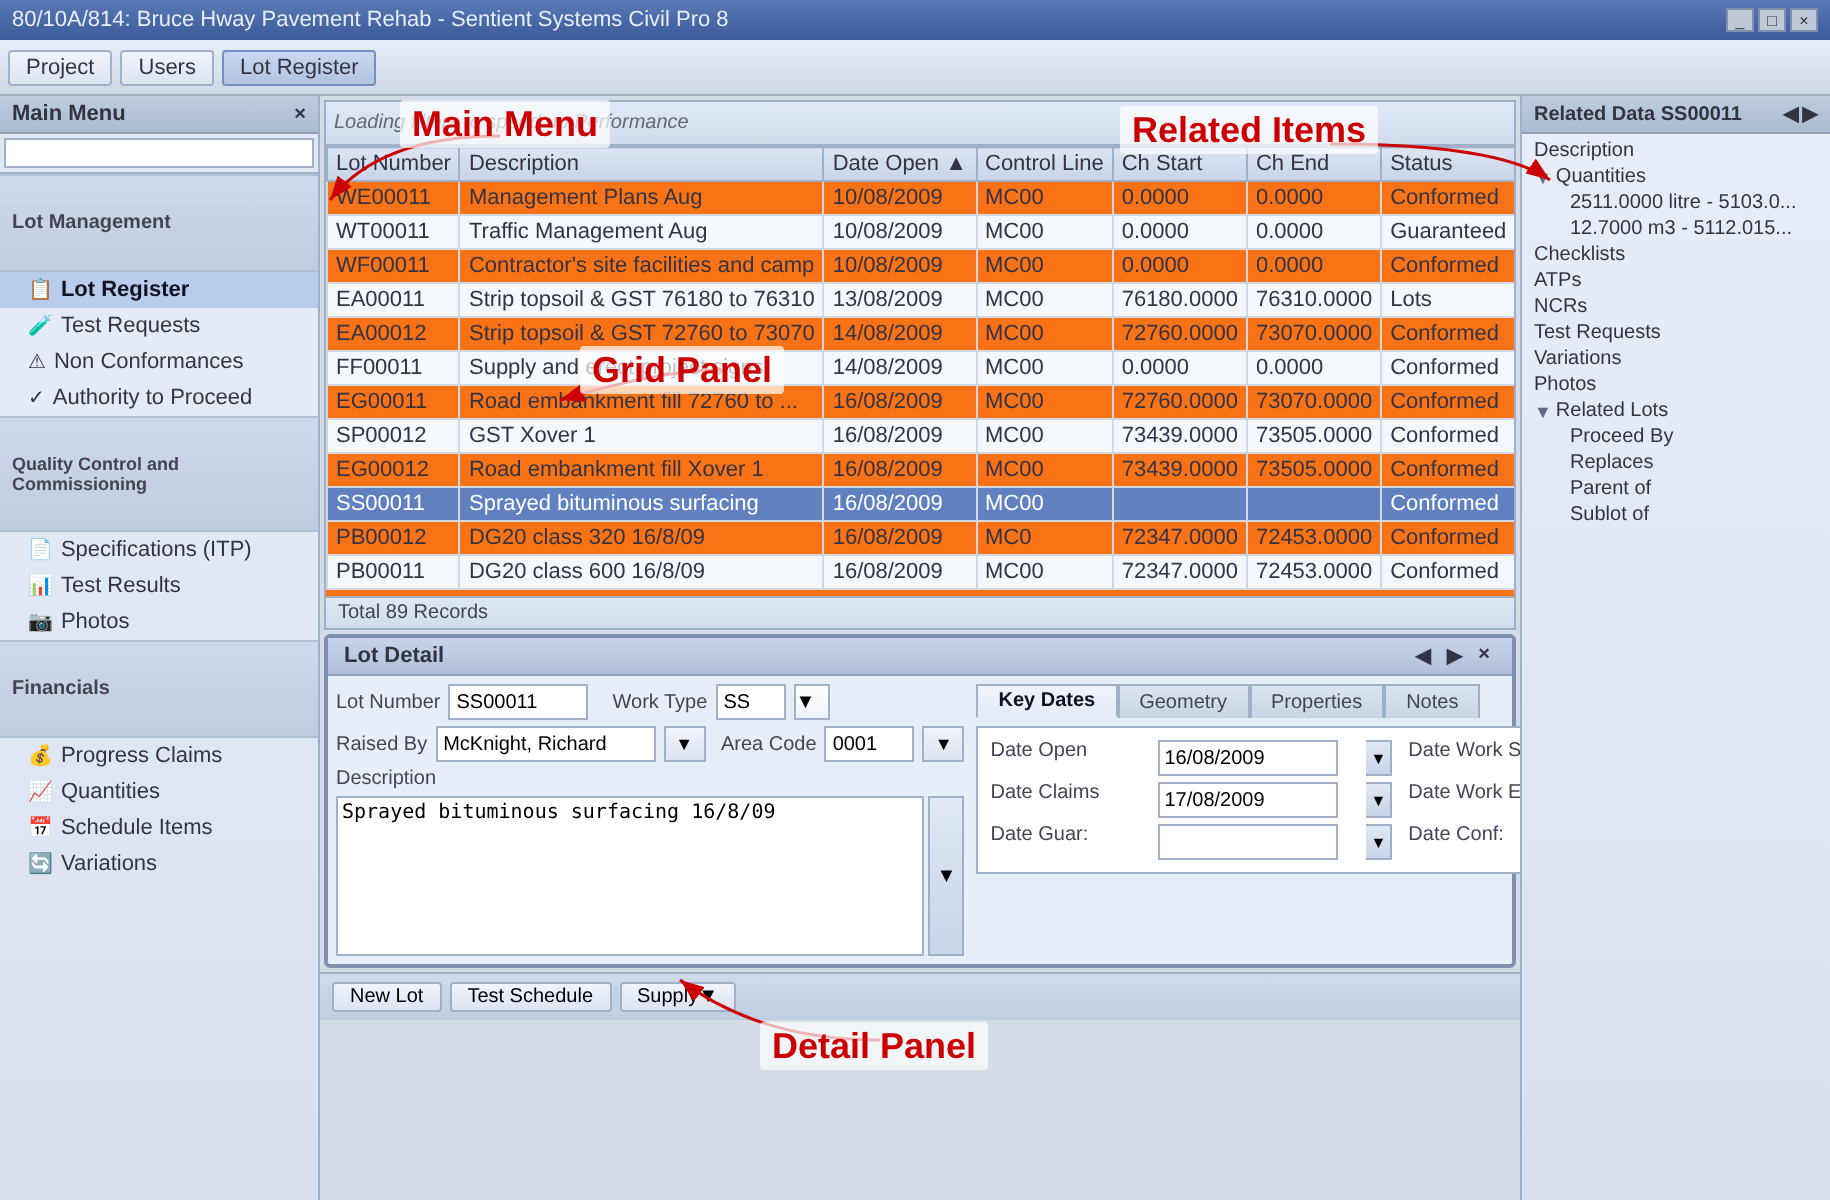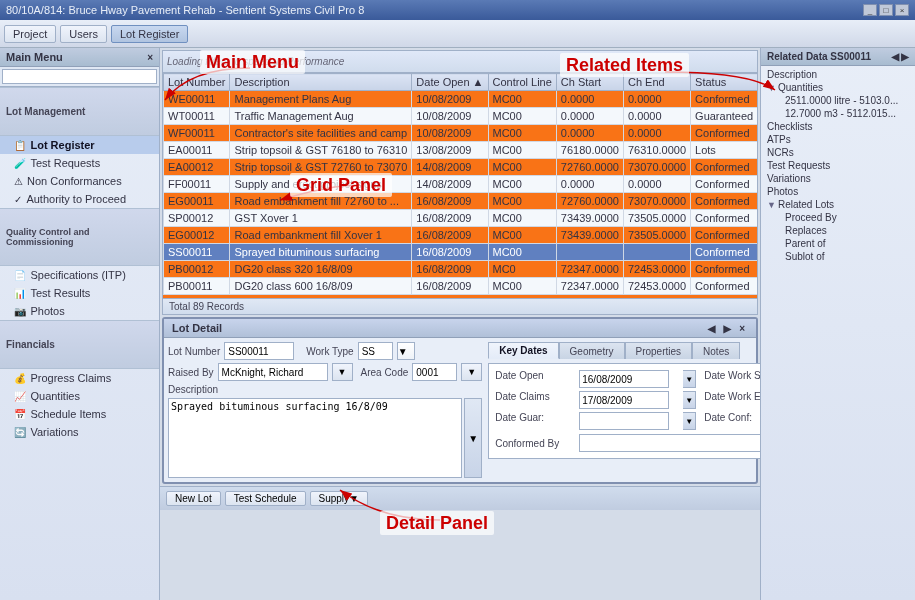--- a/index.html
+++ b/index.html
@@ -372,25 +372,20 @@
                   <button class="date-btn">▼</button>
                 </div>
 
                 <div class="date-row">
                   <span class="date-label">Date Conf:</span>
                   <input class="date-input" type="text" value="24/08/2009" style="">
 
                 </div>
               </div>
 
-              <div class="conformed-row">
-                <span class="date-label" style="min-width:80px;">Conformed By</span>
-                <input class="date-input" type="text" value="" style="flex: 1 1 0%; width: auto;">
-
-              </div>
             </div>
           </div>
         </div>
       </div>
 
       <div class="bottom-toolbar">
         <button class="bottom-btn">New Lot</button>
         <button class="bottom-btn">Test Schedule</button>
         <button class="bottom-btn">Supply▼</button>
       </div>

